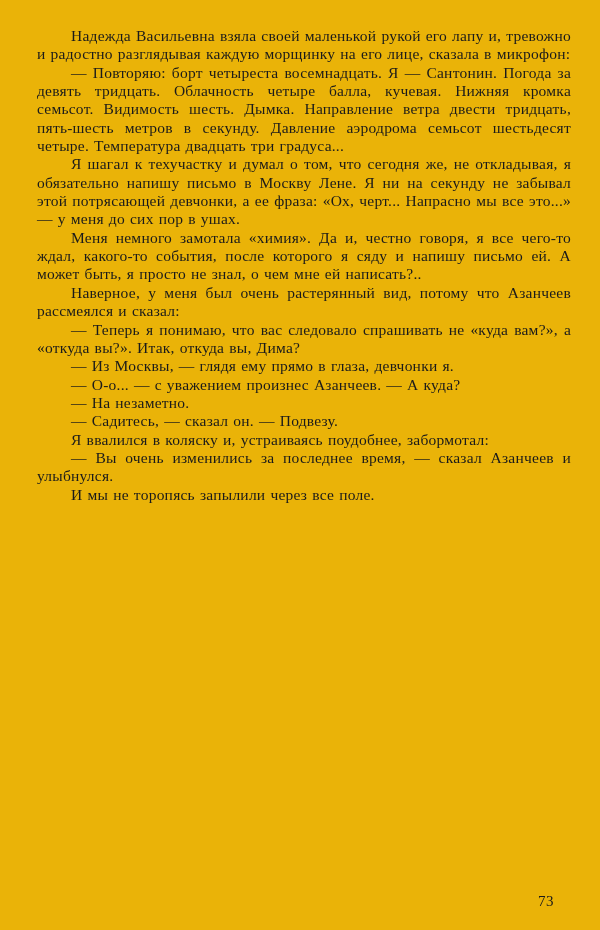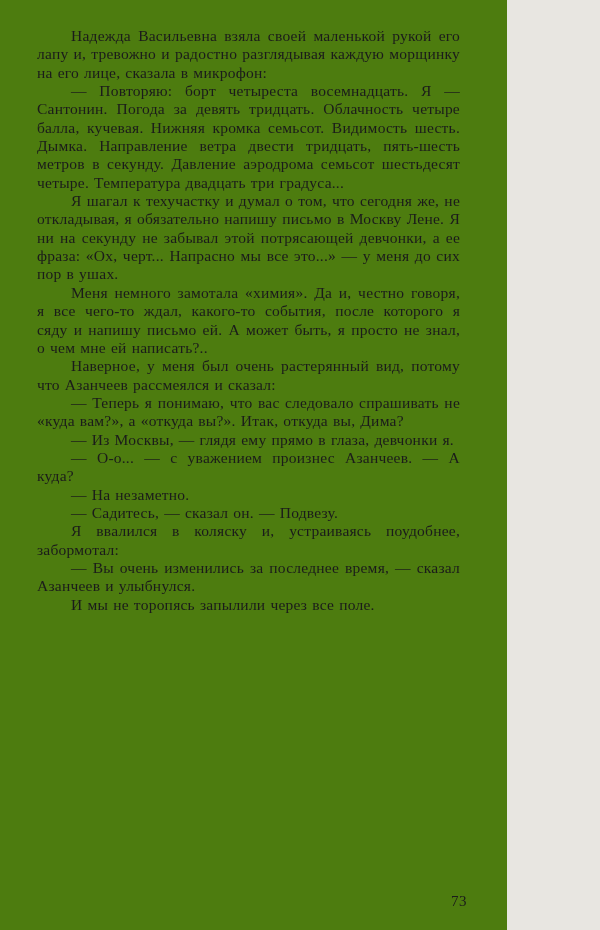--- a/index.html
+++ b/index.html
@@ -1,42 +1,42 @@
 <!DOCTYPE html>
 <html><head>
 <meta charset="utf-8">
 <style>
   html, body {
     margin: 0;
     padding: 0;
     background: #e8e6e1;
   }
   .page {
-    width: 507px;
+    width: 600px;
     height: 930px;
-    background: #4d7c0f;
+    background: #eab308;
     box-sizing: border-box;
     position: relative;
-    padding: 27px 47px 0 37px;
+    padding: 27px 29px 0 37px;
     font-family: "Liberation Serif", "DejaVu Serif", serif;
     color: #1b1b1b;
     overflow: hidden;
   }
   .text-block p {
     margin: 0;
     text-indent: 34px;
     text-align: justify;
     font-size: 15.5px;
     line-height: 18.35px;
     letter-spacing: 0.015em;
     word-spacing: 0.06em;
   }
   .page-number {
     position: absolute;
-    right: 40px;
+    right: 46px;
     bottom: 20px;
     font-size: 15px;
     letter-spacing: 0.03em;
     color: #1b1b1b;
   }
 </style>
 </head>
 <body>
 
 <div class="page">

